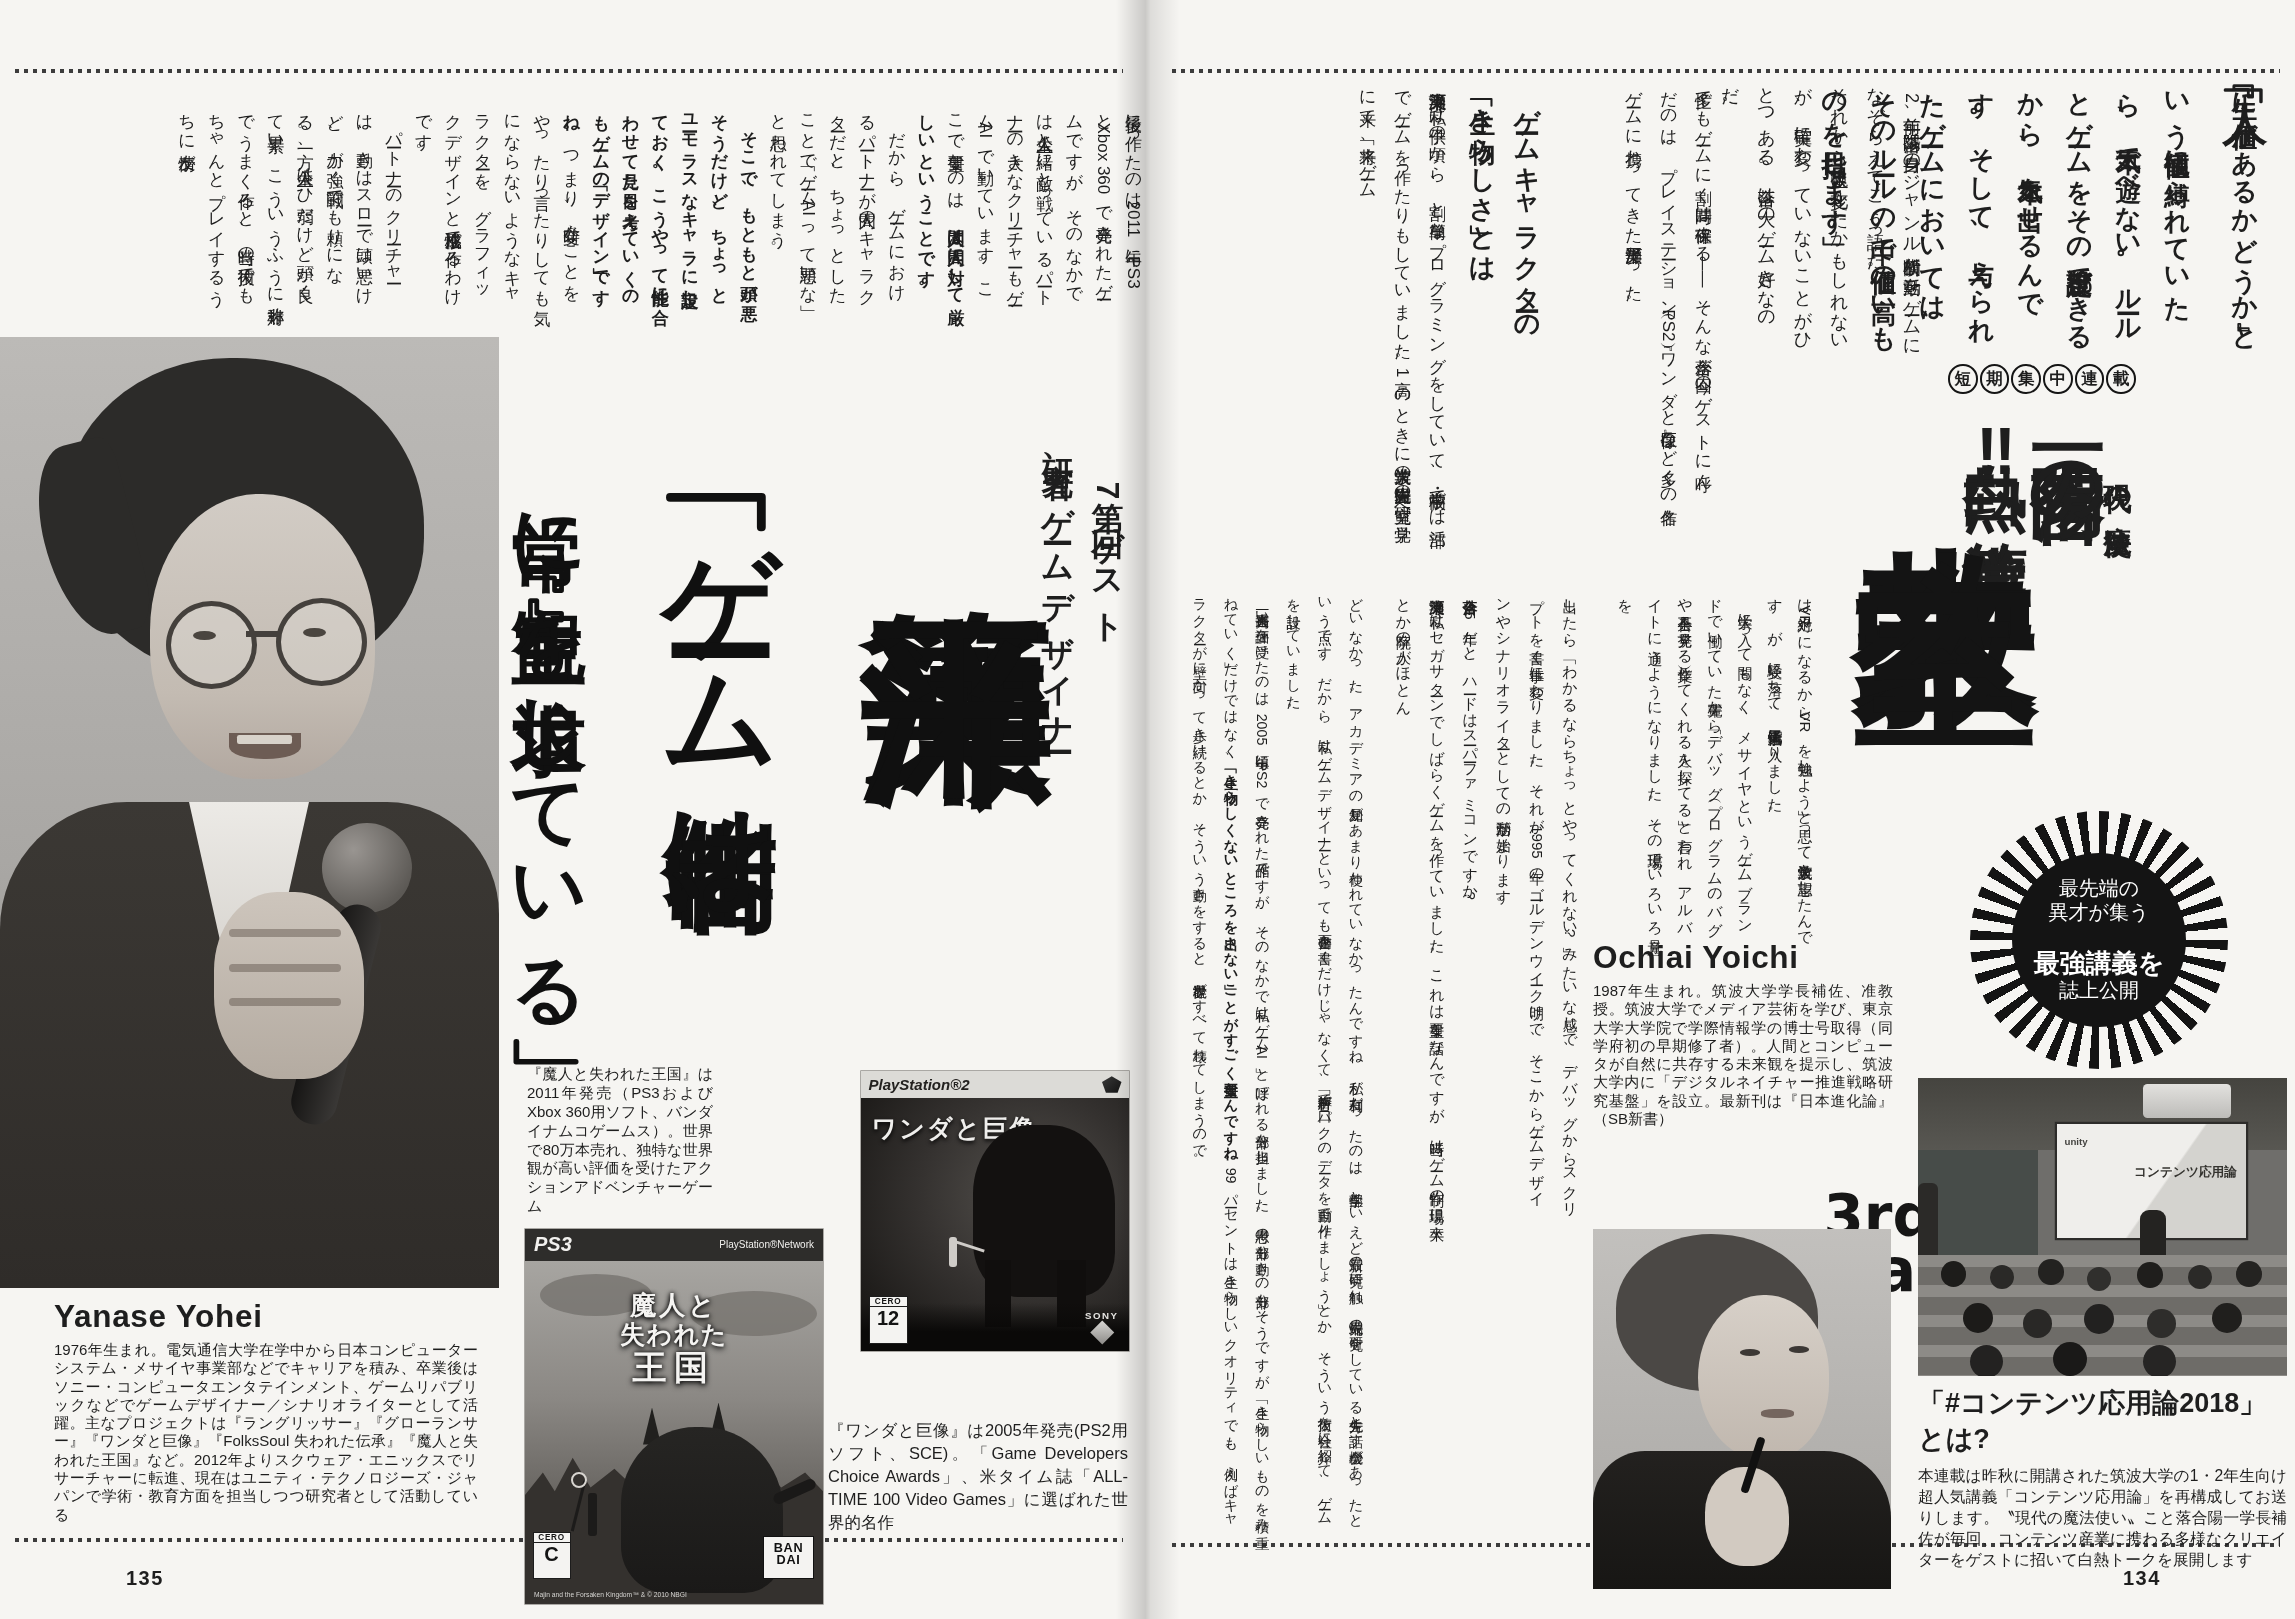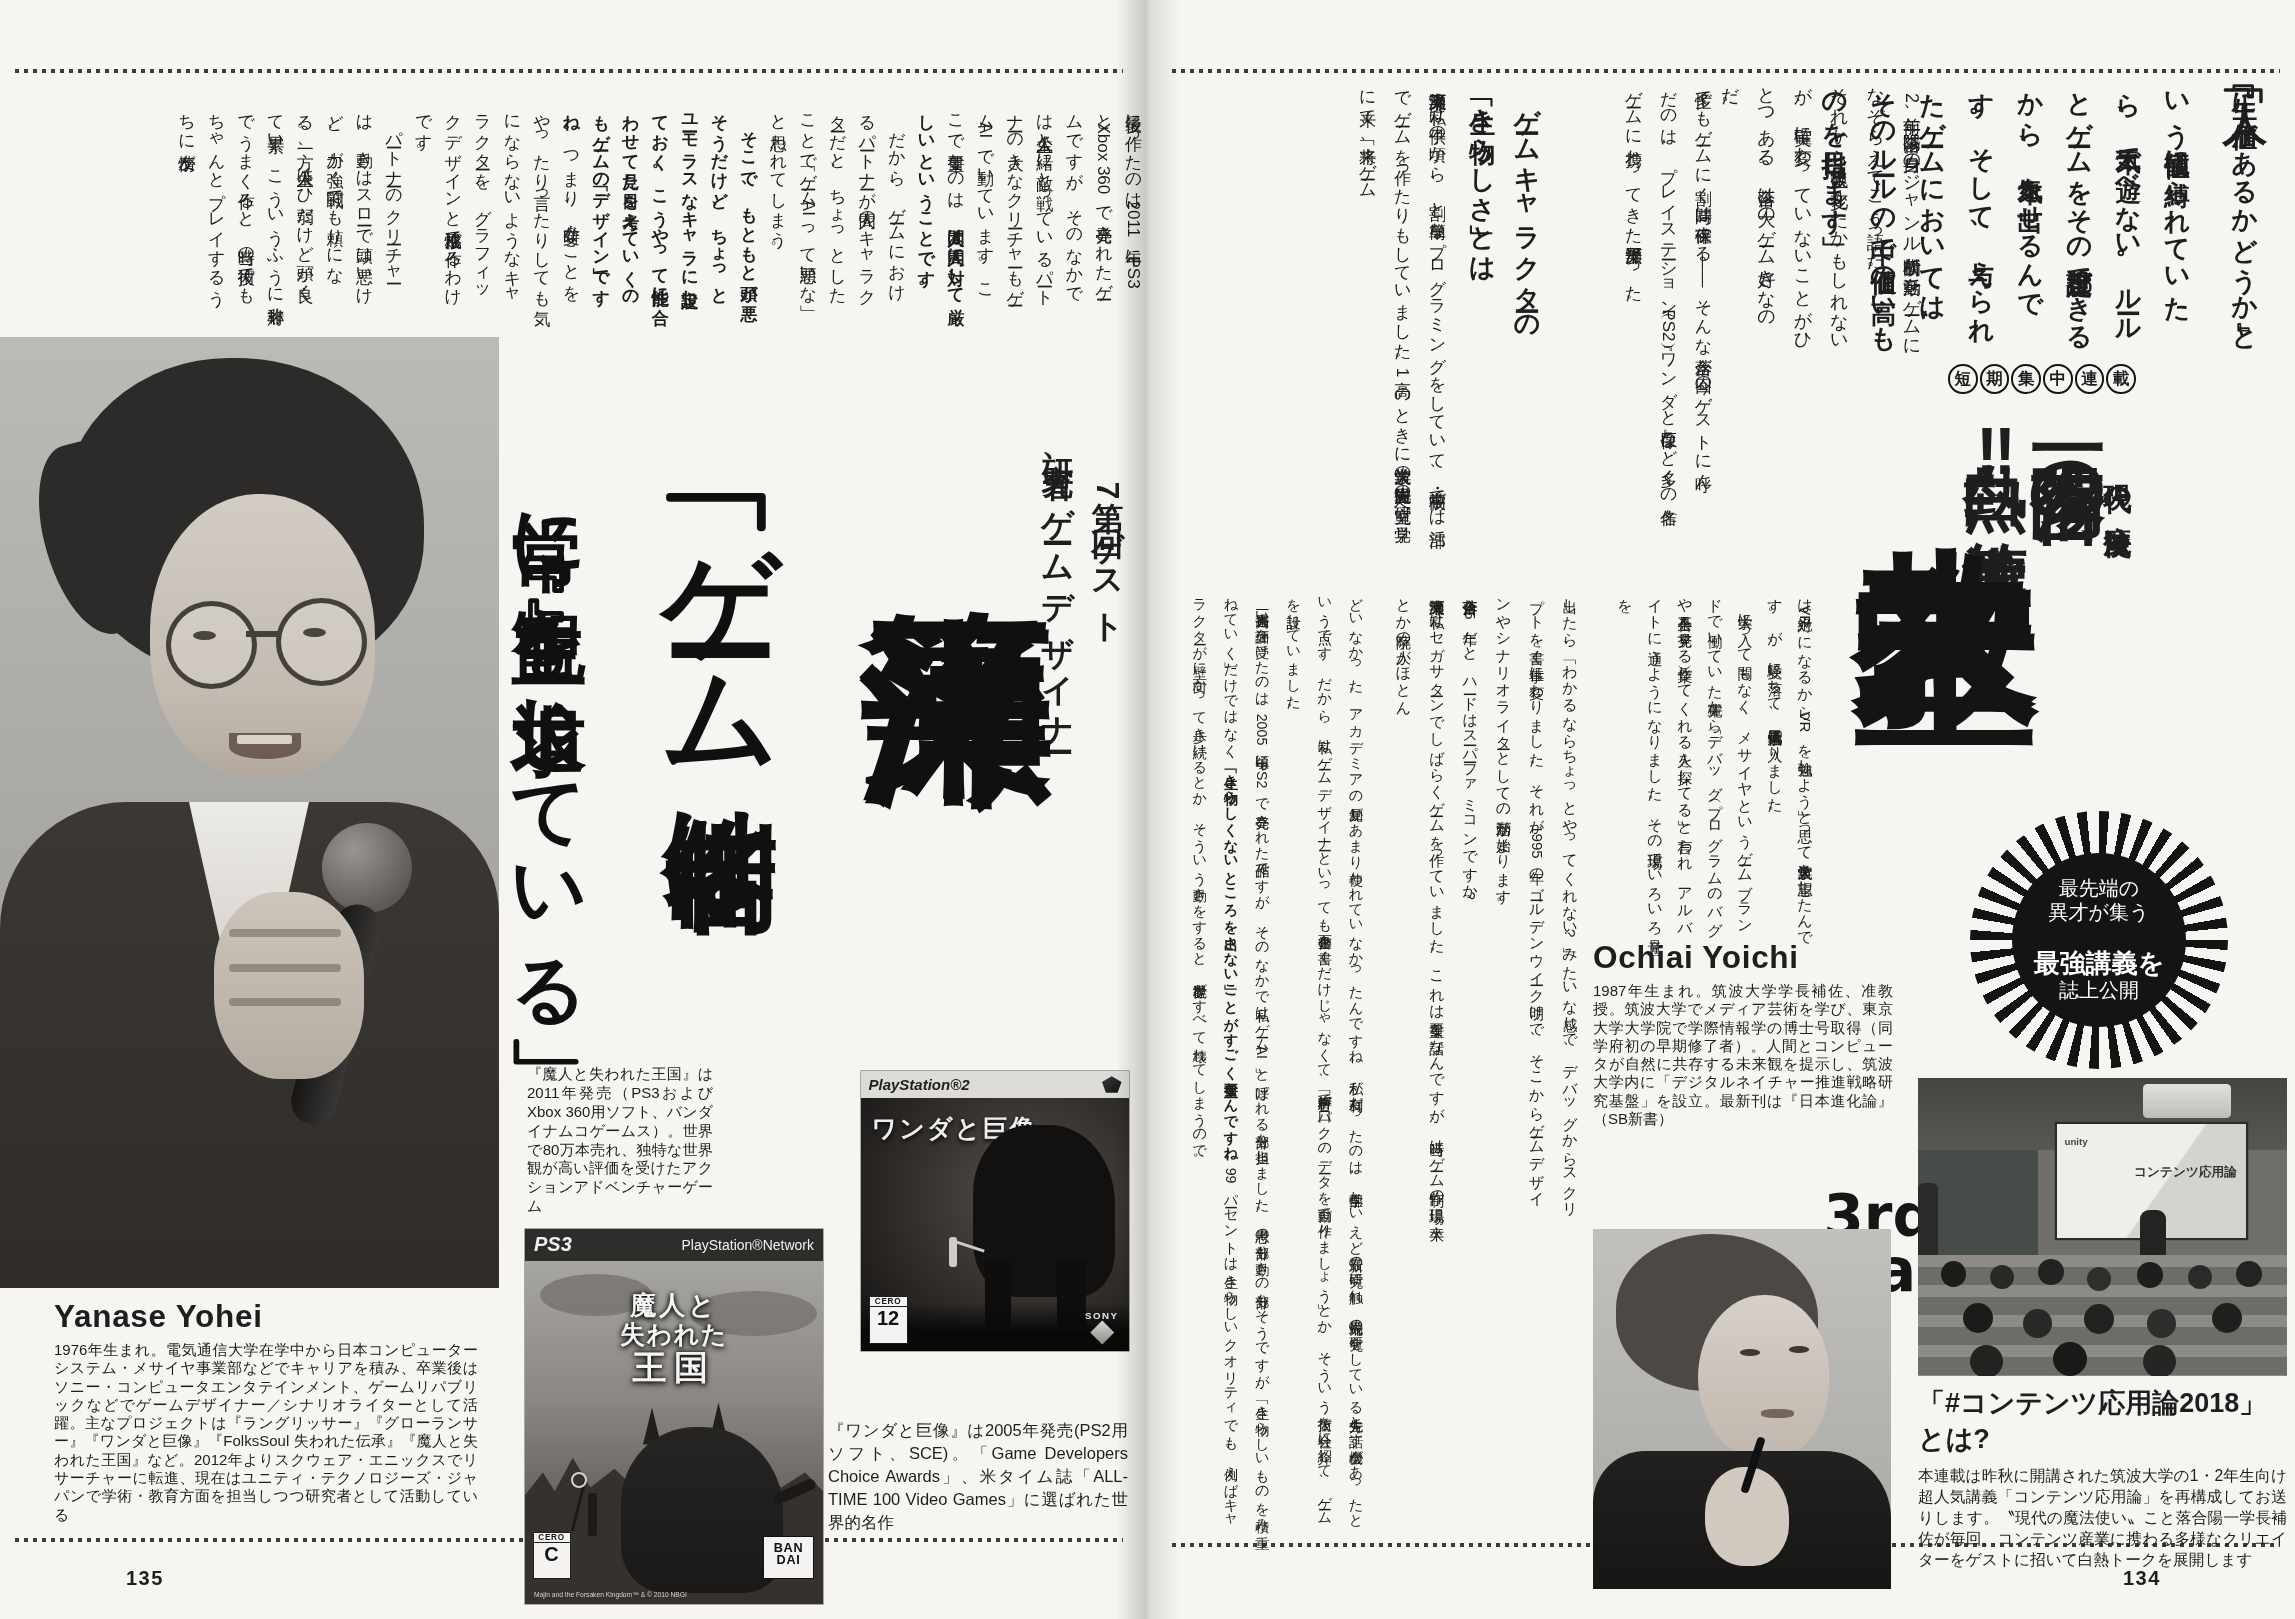--- a/index.html
+++ b/index.html
@@ -70,21 +70,21 @@
   .ps2 .bar .pstext{font-size:15px;font-weight:bold;font-style:italic;color:#23211f;}
   .ps2 .art{position:absolute;left:0;top:27px;right:0;bottom:0;
       background:radial-gradient(ellipse at 62% 38%,#53504c 0%,#353230 45%,#1c1a18 85%);}
   .ps2 .title{position:absolute;left:10.5px;top:13.5px;color:#efeeec;font-size:25px;font-weight:bold;letter-spacing:2.2px;text-shadow:0 1.5px 4.5px #000;}
   .cero{position:absolute;background:#f4f3f1;border:1.5px solid #1c1c1c;text-align:center;color:#141414;}
   .cero .cw{font-size:8.2px;font-weight:bold;letter-spacing:0.7px;display:block;border-bottom:1.5px solid #1c1c1c;}
   .cero .cl{font-size:20px;font-weight:900;display:block;line-height:1.1;}
   .ps3c{background:#75726e;}
   .ps3c .bar{position:absolute;left:0;top:0;right:0;height:31.5px;background:#2e2d2b;display:flex;align-items:center;justify-content:space-between;padding:0 9px;box-sizing:border-box;color:#f1f0ee;}
   .ps3c .bar .ps3t{font-size:20px;font-weight:bold;font-style:italic;}
-  .ps3c .bar .psn{font-size:14px;}
+  .ps3c .bar .psn{font-size:10px;}
   .ps3c .art{position:absolute;left:0;top:31.5px;right:0;bottom:0;
       background:linear-gradient(180deg,#a7a5a1 0%,#8b8884 40%,#5d5a56 78%,#3a3734 100%);}
   .ps3c .mtitle{position:absolute;left:50%;top:30px;transform:translateX(-50%);text-align:center;color:#f5f4f2;
       text-shadow:0 0 4.5px #000,0 2.2px 6px #000;font-weight:900;line-height:1.12;}
   .ps3c .mtitle .r1{font-size:26px;letter-spacing:3px;}
   .ps3c .mtitle .r2{font-size:25px;letter-spacing:1.5px;}
   .ps3c .mtitle .r3{font-size:34px;letter-spacing:7.5px;}
   .bandai{position:absolute;background:#f4f3f1;border:1.5px solid #111;color:#111;text-align:center;font-weight:900;line-height:1.02;font-size:12.7px;letter-spacing:0.7px;}
   .tinycopy{position:absolute;color:#d6d5d2;font-size:6.7px;}
   .sony{position:absolute;color:#e4e3e0;font-weight:bold;font-size:9.7px;letter-spacing:1.5px;text-align:center;}

